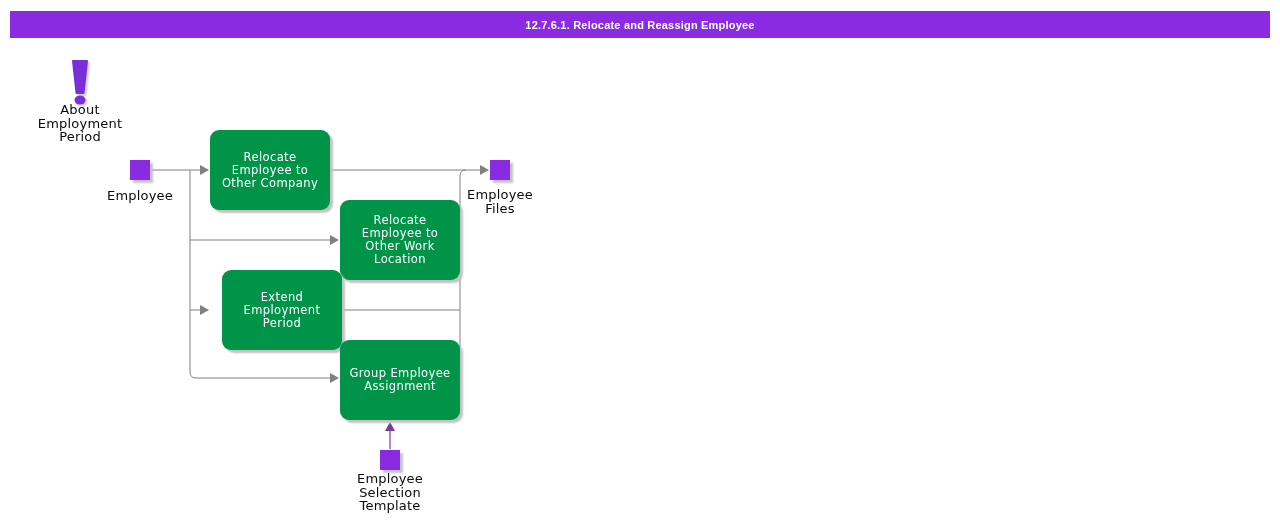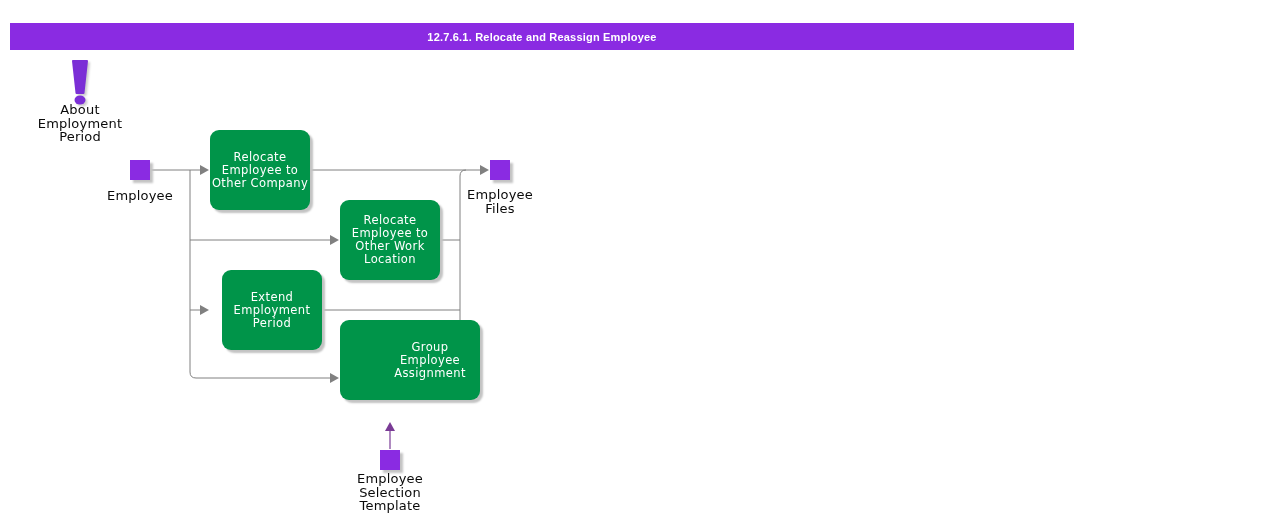--- a/index.html
+++ b/index.html
@@ -12,46 +12,46 @@
     --process-fill:#009449;
     --artifact-fill:#8a2be2;
     --icon-purple:#7b2fd6;
     --connector:#808080;
     --template-arrow:#7a3b96;
     --process-text:#ffffff;
     --label-text:#0a0a0a;
   }
 
   .titlebar {
-    position:absolute; left:10px; top:11px; width:1064px; height:27px;
+    position:absolute; left:10px; top:11px; width:1260px; height:27px;
     background:var(--header-bg);
-    display:flex; align-items:center; justify-content:center;margin-top:12px;
+    display:flex; align-items:center; justify-content:center;
   }
   .titlebar .title {
     color:#ffffff;
     font-family:"Liberation Sans",sans-serif;
     font-size:11px; font-weight:bold; letter-spacing:0.2px;
   }
 
   .process {
-    position:absolute; width:100px; height:80px;
+    position:absolute; width:120px; height:80px;
     background:var(--process-fill);
     border-radius:9px;
     box-shadow:3px 3px 2px #c3c3c3;
     color:var(--process-text);
     display:flex; align-items:center; justify-content:center;
     text-align:center;
     font-size:11.5px; line-height:13px; letter-spacing:0.4px;
     white-space:pre-line;
     cursor:pointer;
   }
   #box-relocate-company  { left:210px; top:130px; }
   #box-relocate-location { left:340px; top:200px; }
   #box-extend-period     { left:210px; top:270px;margin-left:12px; }
-  #box-group-assignment  { left:340px; top:320px;padding-left:40px; }
+  #box-group-assignment  { left:340px; top:340px; }
 
   .artifact {
     position:absolute; width:20px; height:20px;
     background:var(--artifact-fill);
     box-shadow:3px 3px 2px #c3c3c3;
     cursor:pointer;
   }
   #sq-employee { left:130px; top:160px; }
   #sq-files    { left:490px; top:160px; }
   #sq-template { left:380px; top:450px; }

